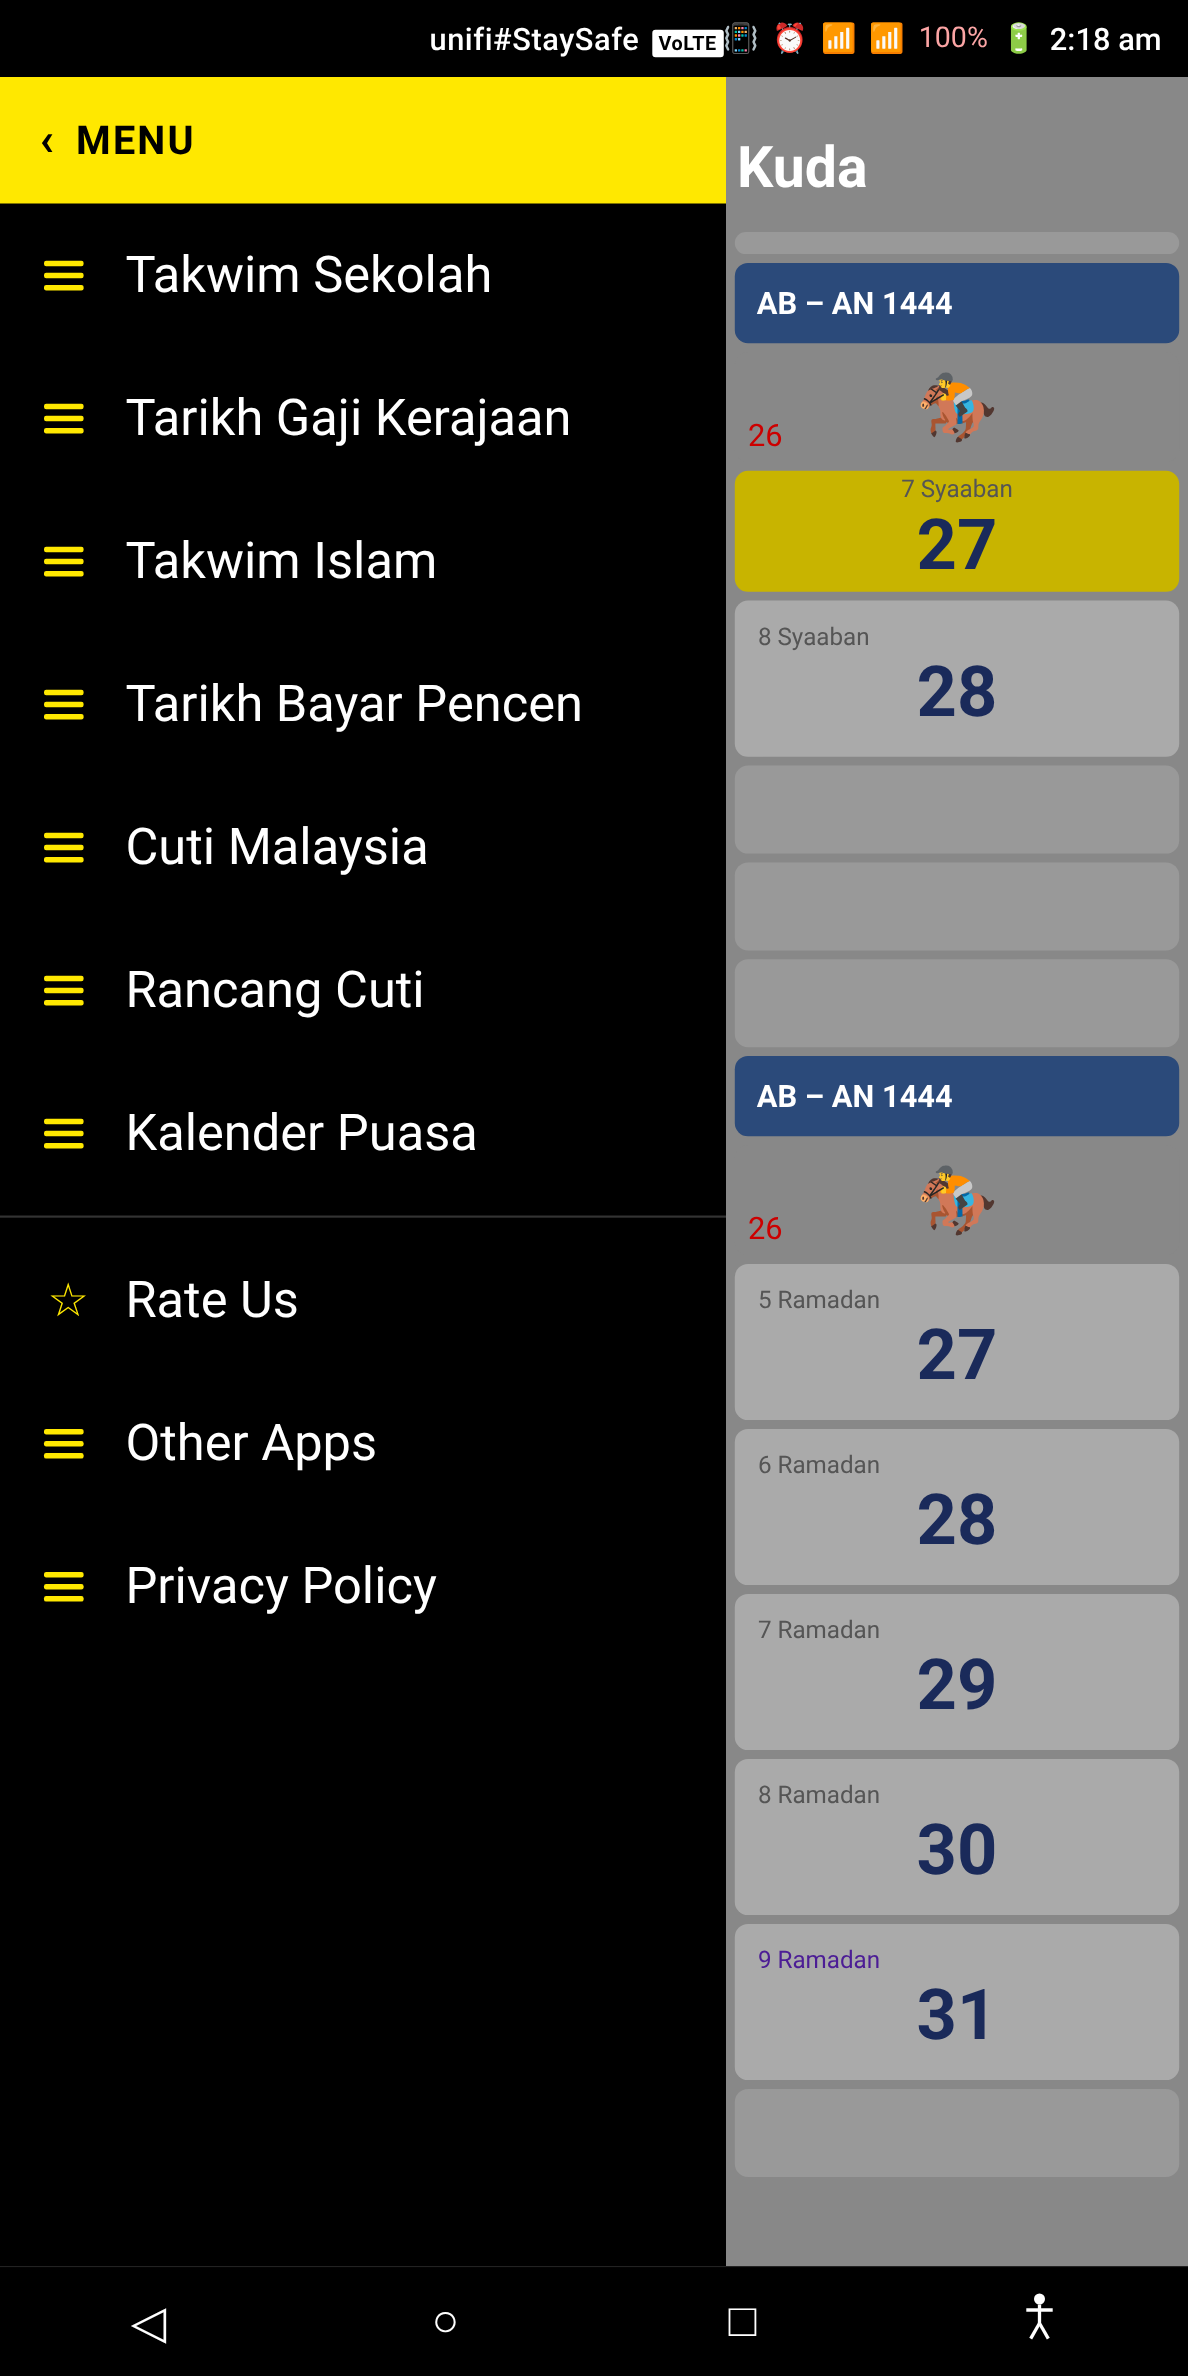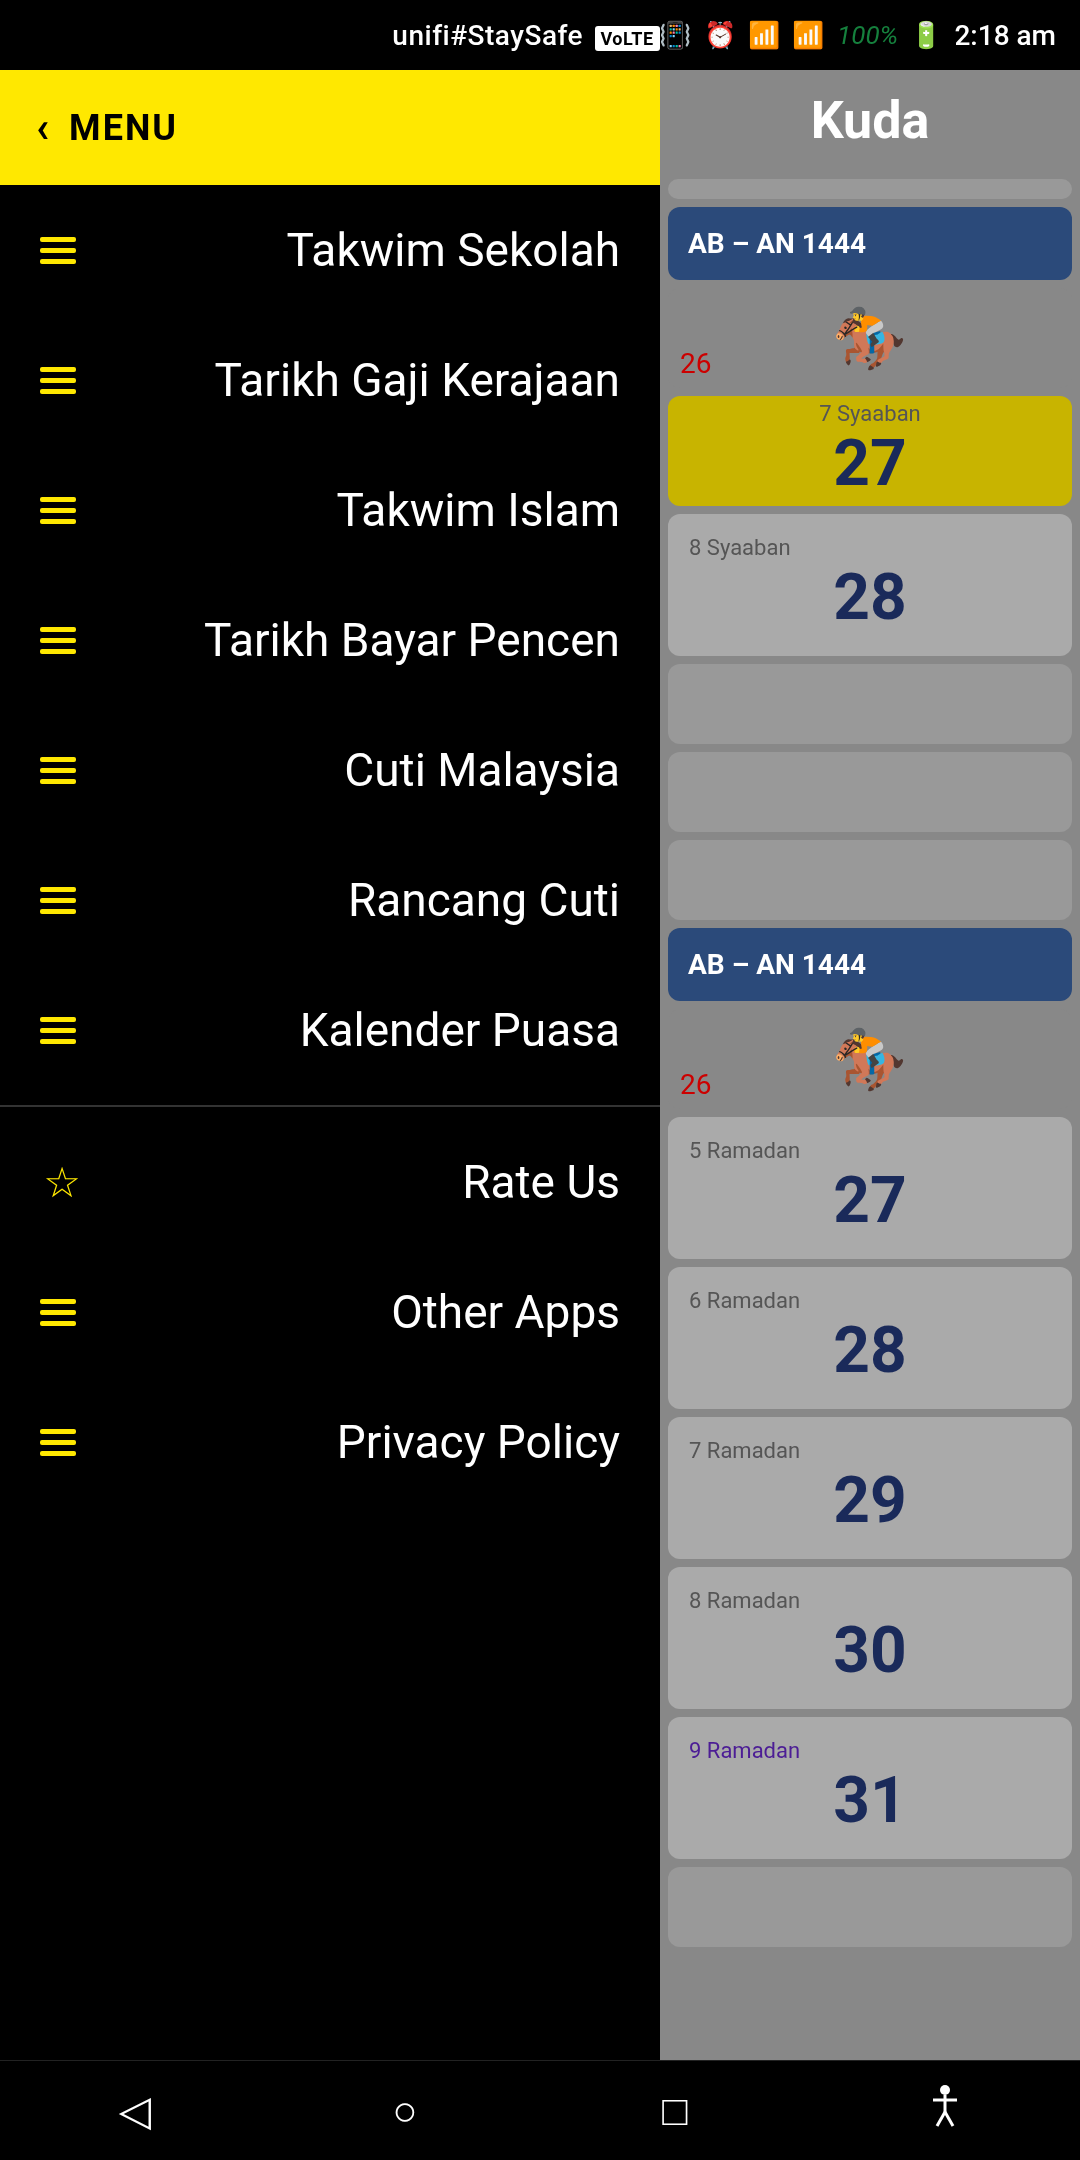--- a/index.html
+++ b/index.html
@@ -42,22 +42,21 @@
       font-size: 26px;
     }
 
     .status-icon {
       font-size: 26px;
       color: #fff;
     }
 
     .battery-text {
       font-size: 26px;
-      color: #15803d;
-      font-style: italic;
+      color: #fca5a5;
     }
 
     .time-text {
       font-size: 28px;
       color: #fff;
       font-weight: 500;
     }
 
     
     .overlay-container {
@@ -106,25 +105,24 @@
 
     
     .menu-items {
       flex: 1;
       overflow: hidden;
     }
 
     .menu-item {
       display: flex;
       align-items: center;
-      gap: 40px;
+      gap: 30px;
       padding: 38px 40px;
       cursor: pointer;
       border-bottom: none;
-      justify-content: space-between;
     }
 
     .menu-item-icon {
       color: #FFE800;
       font-size: 36px;
       flex-shrink: 0;
       width: 44px;
       display: flex;
       flex-direction: column;
       gap: 6px;
@@ -215,21 +213,22 @@
       bottom: 8px;
       left: 12px;
     }
 
     
     .app-title-right {
       color: #fff;
       font-size: 52px;
       font-weight: bold;
       padding: 20px 10px;
-      text-align: center;
+      text-align: left;
+      margin-top: 32px;
     }
 
     
     .nav-bar {
       position: absolute;
       bottom: 0;
       left: 0;
       width: 100%;
       height: 100px;
       background: #000;

